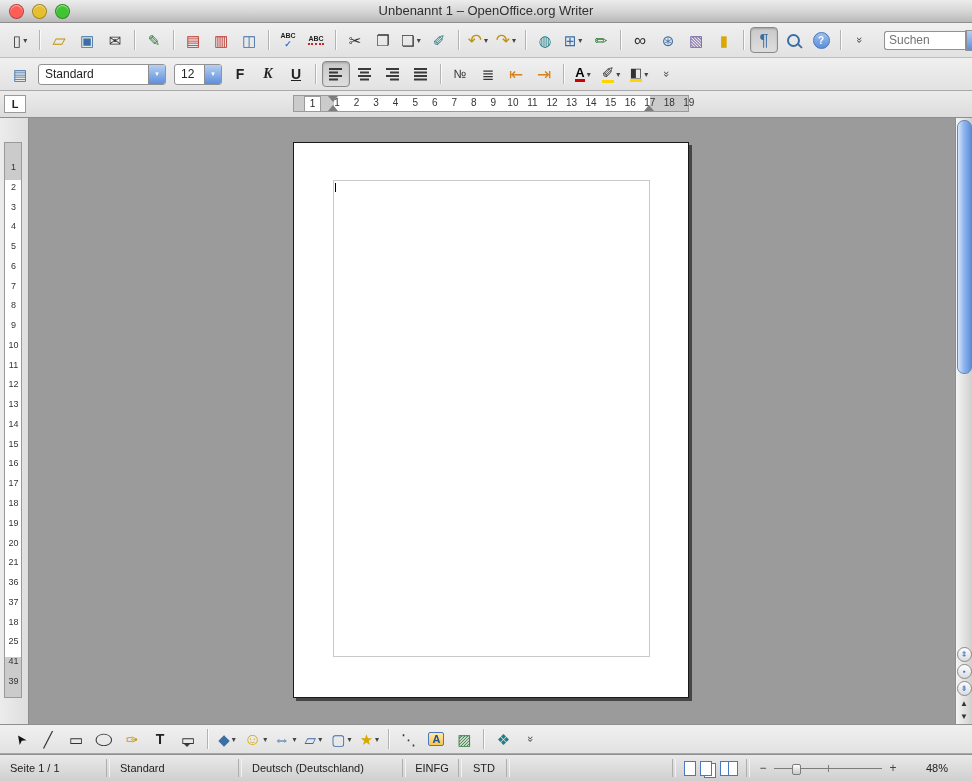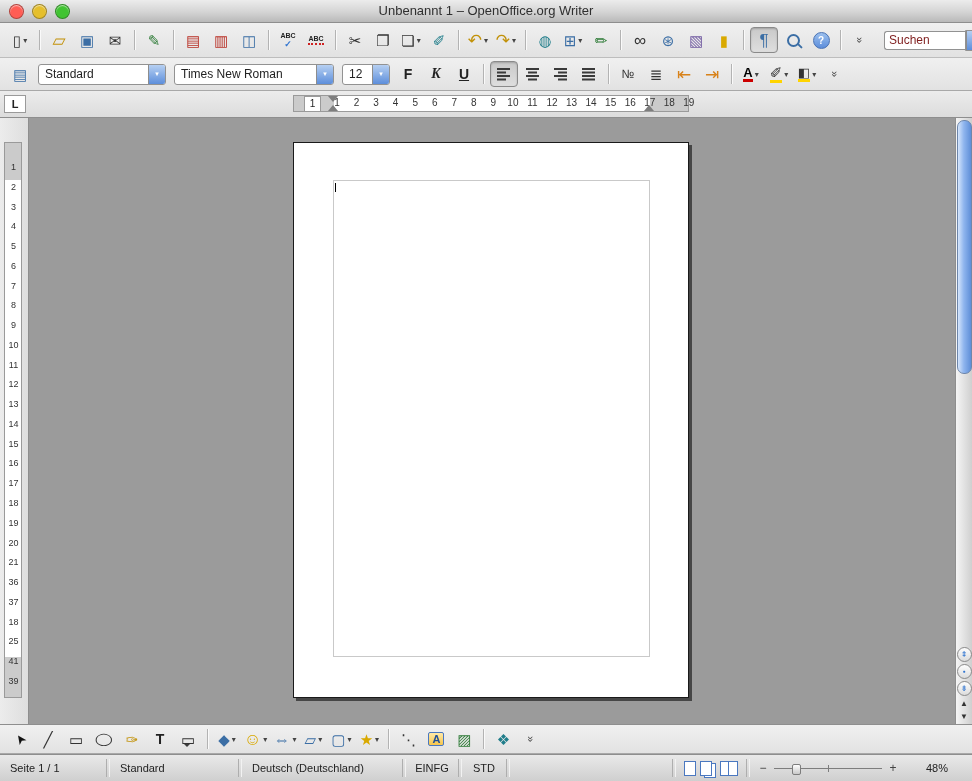--- a/index.html
+++ b/index.html
@@ -36,21 +36,21 @@
   .ovf{display:inline-block;transform:rotate(90deg);font-size:11px;color:#444;}
   
   .mag{display:inline-block;width:9px;height:9px;border:2px solid #3b6ea5;border-radius:50%;position:relative;}
   .mag::after{content:"";position:absolute;width:6px;height:2px;background:#3b6ea5;transform:rotate(45deg);right:-5px;bottom:-2px;border-radius:1px;}
   .helpc{display:inline-flex;width:15px;height:15px;border-radius:50%;background:linear-gradient(#9cc0ee,var(--c-aqua,#5d8edb));color:#fff;font-size:10px;font-weight:bold;align-items:center;justify-content:center;border:1px solid #4a73b4;}
   
   .combo{display:inline-flex;align-items:center;height:19px;background:#fff;border:1px solid #929292;border-radius:3px;margin:0 4px;overflow:hidden;}
   .combo .val{padding:0 6px;font-size:12px;color:#222;white-space:nowrap;overflow:hidden;flex:1;}
   .combo .cbtn{width:16px;height:19px;background:linear-gradient(#b6d0f2,var(--c-aqua,#5d8edb));border-left:1px solid #8d8d8d;display:flex;align-items:center;justify-content:center;color:#fff;font-size:7px;flex:0 0 16px;}
   .searchwrap{display:inline-flex;align-items:center;margin-left:10px;}
-  .search-input{width:72px;height:15px;border:1px solid #929292;border-right:none;border-radius:3px 0 0 3px;font-size:12px;color:#7f1d1d;padding:1px 4px;font-family:"Liberation Sans",sans-serif;outline:none;background:#fff;}
+  .search-input{width:72px;height:15px;border:1px solid #929292;border-right:none;border-radius:3px 0 0 3px;font-size:12px;color:#737373;padding:1px 4px;font-family:"Liberation Sans",sans-serif;outline:none;background:#fff;}
   .fmt-letter{font-size:14px;font-weight:bold;color:#222;}
   .fmt-italic{font-style:italic;font-family:"Liberation Serif",serif;}
   .fmt-under{text-decoration:underline;}
   .fc{border-bottom:3px solid #c00;line-height:1;font-size:13px;font-weight:bold;}
   .hl{border-bottom:3px solid #ffd400;line-height:1;}
   .bgc{border-bottom:3px solid #ffd400;line-height:1;font-size:13px;}
   .orange{color:#d8821a;}
   .callout-ic{position:relative;}
   .callout-ic::after{content:"";position:absolute;left:3px;bottom:-3px;border:3px solid transparent;border-top-color:#3c3c3c;}
   .fw{border:1px solid #4a78c0;background:linear-gradient(#ffe9a8,#f7c64c);padding:0 3px;font-size:11px;font-weight:bold;color:#215097;border-radius:2px;}
@@ -233,24 +233,20 @@
     <span class="spacer"></span>
 
   </div>
 
   <div class="toolbar tb2">
     <span class="btn">
         <span class="ic blue">▤</span>
       </span>
     <span class="combo" style="width:126px;">
         <span class="val">Standard</span>
-        <span class="cbtn">▾</span>
-      </span>
-    <span class="combo" style="width:158px;">
-        <span class="val">Times New Roman</span>
         <span class="cbtn">▾</span>
       </span>
     <span class="combo" style="width:46px;">
         <span class="val">12</span>
         <span class="cbtn">▾</span>
       </span>
     <span class="btn">
         <span class="fmt-letter">F</span>
       </span>
     <span class="btn">

